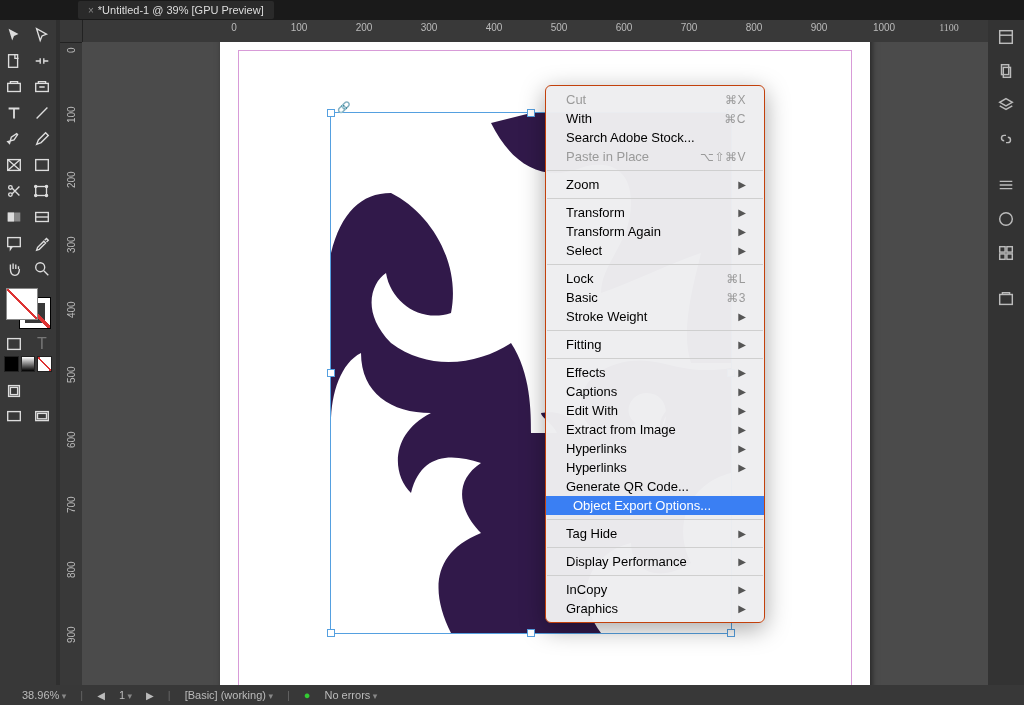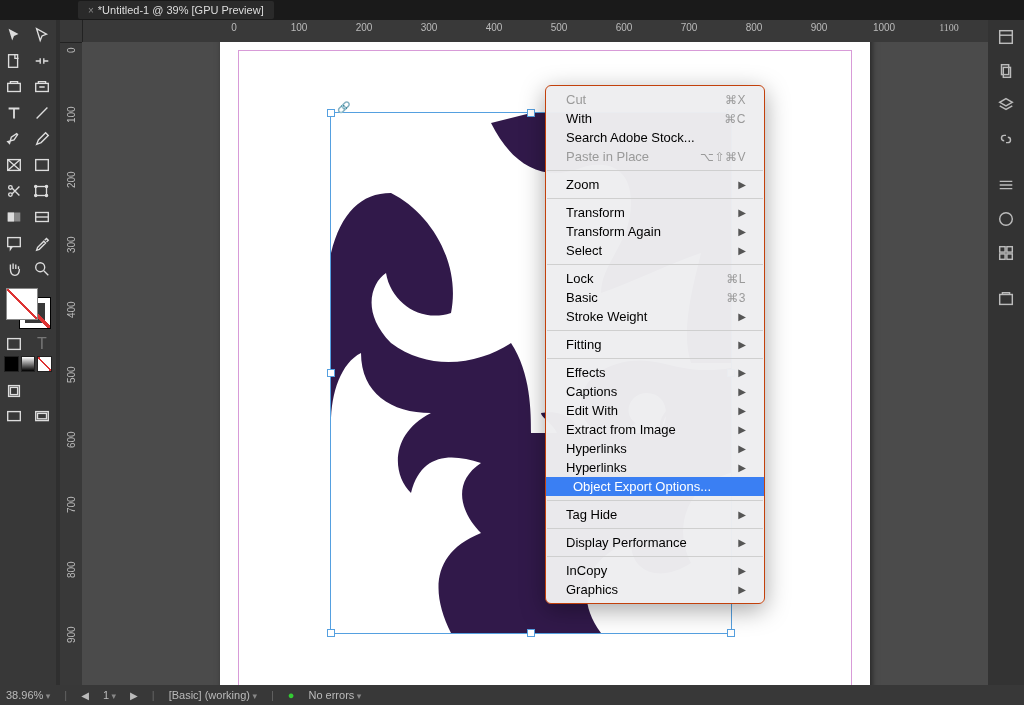--- a/index.html
+++ b/index.html
@@ -32,21 +32,21 @@
   .link-icon{position:absolute;top:-12px;left:6px;color:#3a87d8;font-size:11px;}
   .artwork{position:absolute;inset:0;overflow:hidden;}
   .artwork svg{width:100%;height:100%;}
   .ctx-menu{position:absolute;left:545px;top:85px;width:218px;background:rgba(238,238,240,.98);border:1px solid #c2410c;border-radius:6px;box-shadow:0 6px 24px rgba(0,0,0,.35);padding:4px 0;color:#000;font-size:13px;}
   .ctx-menu .mi{display:flex;align-items:center;justify-content:space-between;height:19px;padding:0 18px 0 20px;white-space:nowrap;}
   .ctx-menu .mi.disabled{color:#9a9a9a;}
   .ctx-menu .mi .sc{color:#9a9a9a;font-size:12px;letter-spacing:.5px;}
   .ctx-menu .mi .arr{color:#555;font-size:10px;}
   .ctx-menu .sep{height:1px;background:#cfcfcf;margin:4px 1px;}
   .ctx-menu .mi.hl{background:#3a7ff3;color:#fff;padding-left:27px;}
-  .statusbar{position:absolute;left:0;right:0;bottom:0;height:20px;background:#383838;display:flex;align-items:center;font-size:11px;color:#bbb;padding:0 6px;gap:14px;}
+  .statusbar{position:absolute;left:16px;right:0;bottom:0;height:20px;background:#383838;display:flex;align-items:center;font-size:11px;color:#bbb;padding:0 6px;gap:14px;}
   .statusbar .dd::after{content:" \25BE";color:#888;font-size:9px;}
   .right-rail{position:absolute;right:0;top:20px;width:36px;bottom:20px;background:#333;}
   .right-rail .ri{width:36px;height:34px;display:flex;align-items:center;justify-content:center;color:#bbb;}
   .right-rail .ri svg{width:18px;height:18px;stroke:#bbb;fill:none;stroke-width:1.6;}
 </style>
 </head>
 <body>
 
 <div class="tabbar">
   <div class="tab">
@@ -411,20 +411,23 @@
       <span class="arr">▶</span>
     </div>
     <div class="mi">
       <span>Hyperlinks</span>
       <span class="arr">▶</span>
     </div>
     <div class="mi">
       <span>Hyperlinks</span>
       <span class="arr">▶</span>
     </div>
+    <div class="mi">
+      <span>Generate QR Code...</span>
+    </div>
     <div class="mi hl">
       <span>Object Export Options...</span>
     </div>
     <div class="sep"></div>
     <div class="mi">
       <span>Tag Hide</span>
       <span class="arr">▶</span>
     </div>
     <div class="sep"></div>
     <div class="mi">

